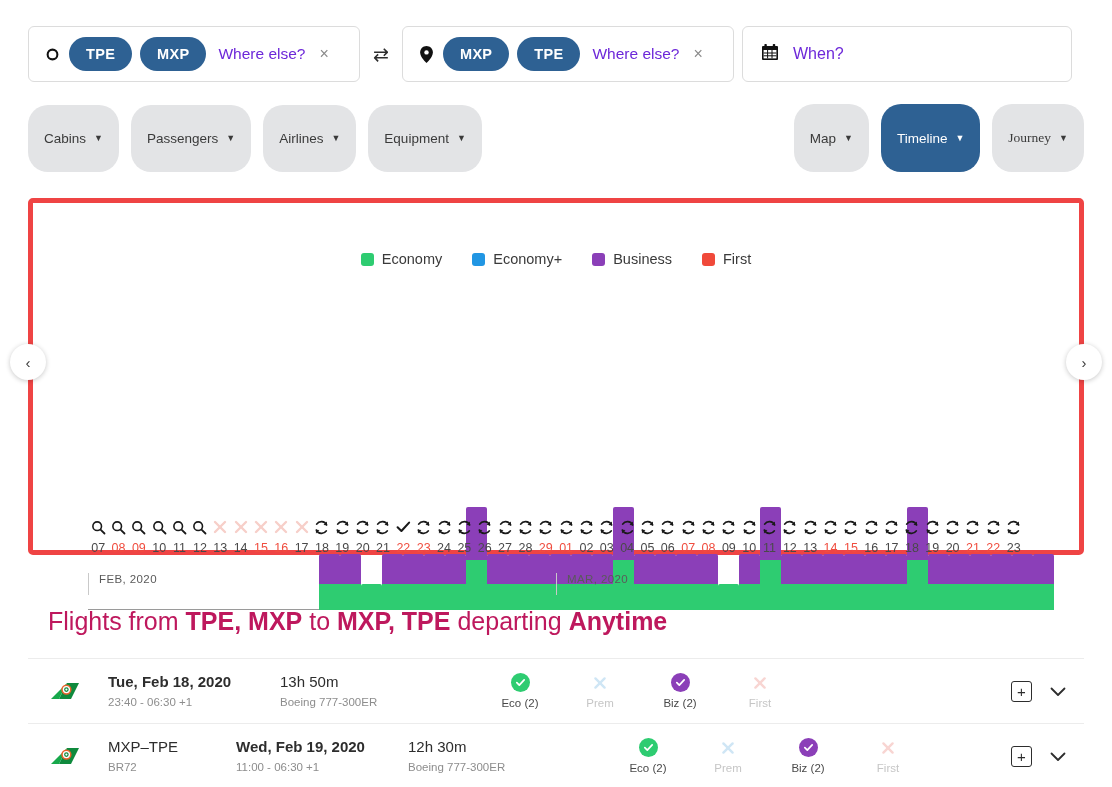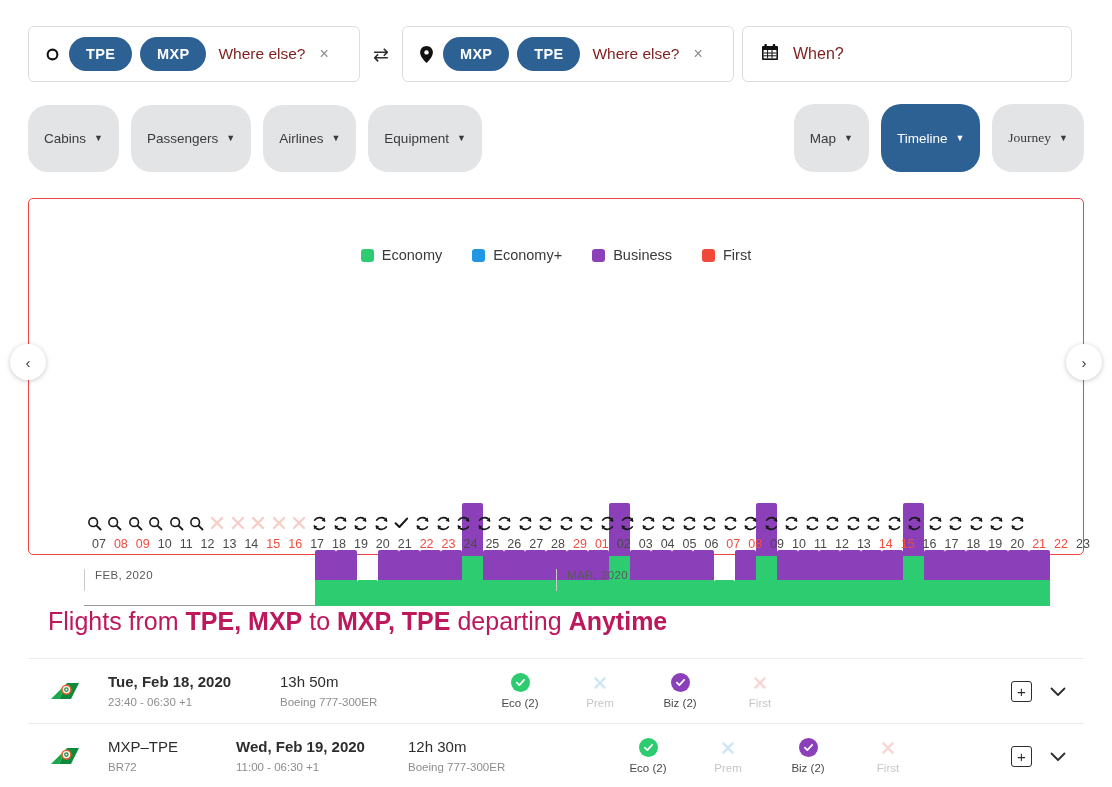--- a/index.html
+++ b/index.html
@@ -38,21 +38,21 @@
   .geo-icon { width: 18px; display: flex; justify-content: center; }
   .chip {
     background: #2e6193; color: #fff;
     font-size: 14.5px; font-weight: 600;
     border-radius: 22px;
     padding: 9px 17px;
     letter-spacing: .3px;
     white-space: nowrap;
   }
   .placeholder-txt {
-    color: #7f1d1d; font-size: 15.5px;
+    color: #6d28d9; font-size: 15.5px;
     margin-left: 4px; white-space: nowrap;
   }
   .clear-x {
     color: #8b8b8b; font-size: 16px;
     margin-left: 6px; cursor: pointer;
   }
   .when-box {
     height: 56px; width: 330px;
     border: 1px solid #dcdcdc; border-radius: 6px;
     display: flex; align-items: center; gap: 14px;
@@ -76,21 +76,21 @@
   }
   .pill.active { background: #2e6193; color: #fff; }
   .caret { font-size: 9px; line-height: 1; }
   .spacer { flex: 1; }
   .filter-row .right-group { display: flex; }
   .filter-row .right-group .pill:last-child { margin-right: 0; font-family: Liberation Serif, serif; }
 
   
   .chart-card {
     margin: 26px 28px 0 28px;
-    border: 1px solid #ef4444;
+    border: 5px solid #ef4444;
     border-radius: 5px;
     height: 357px;
     position: relative;
     background: #fff;
   }
   .legend {
     display: flex; justify-content: center;
     gap: 30px; padding-top: 48px;
   }
   .legend-item { display: flex; align-items: center; gap: 8px; font-size: 14.5px; color: #3a3a3a; }
@@ -125,21 +125,21 @@
   .tick-icons .cell {
     flex: 1 1 0; display: flex; justify-content: center; align-items: center;
     height: 20px; cursor: pointer;
   }
   .tick-labels {
     position: absolute; left: 0; right: 0; top: 246px;
     display: flex;
   }
   .tick-labels .cell {
     flex: 1 1 0; text-align: center;
-    font-size: 12.5px; color: #4a4a4a; margin-left: 8px;
+    font-size: 12.5px; color: #4a4a4a;
   }
   .tick-labels .cell.weekend { color: #f04d3f; }
 
   .month-row {
     position: absolute; left: 0; right: 0; top: 278px; height: 30px;
   }
   .month-mark {
     position: absolute; top: 0;
     border-left: 1px solid #c9c9c9;
     padding-left: 10px; height: 22px;

